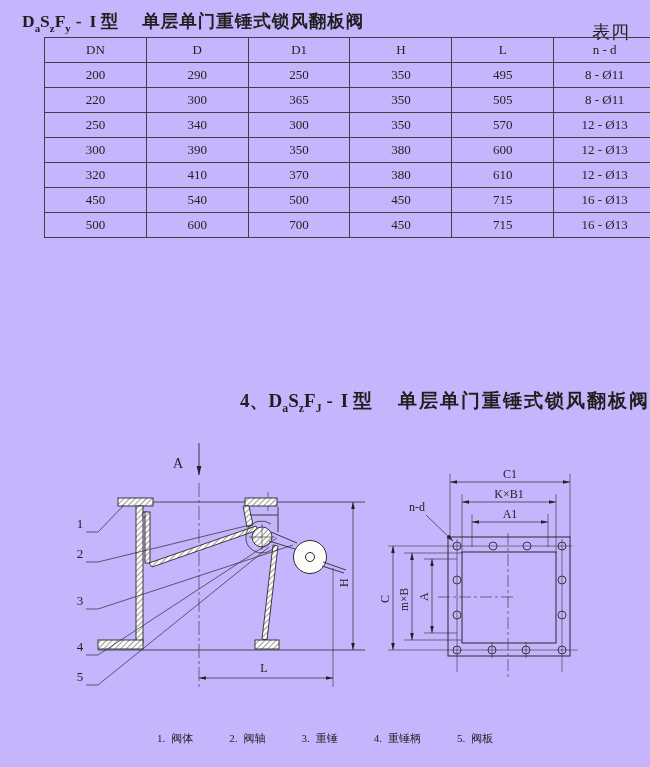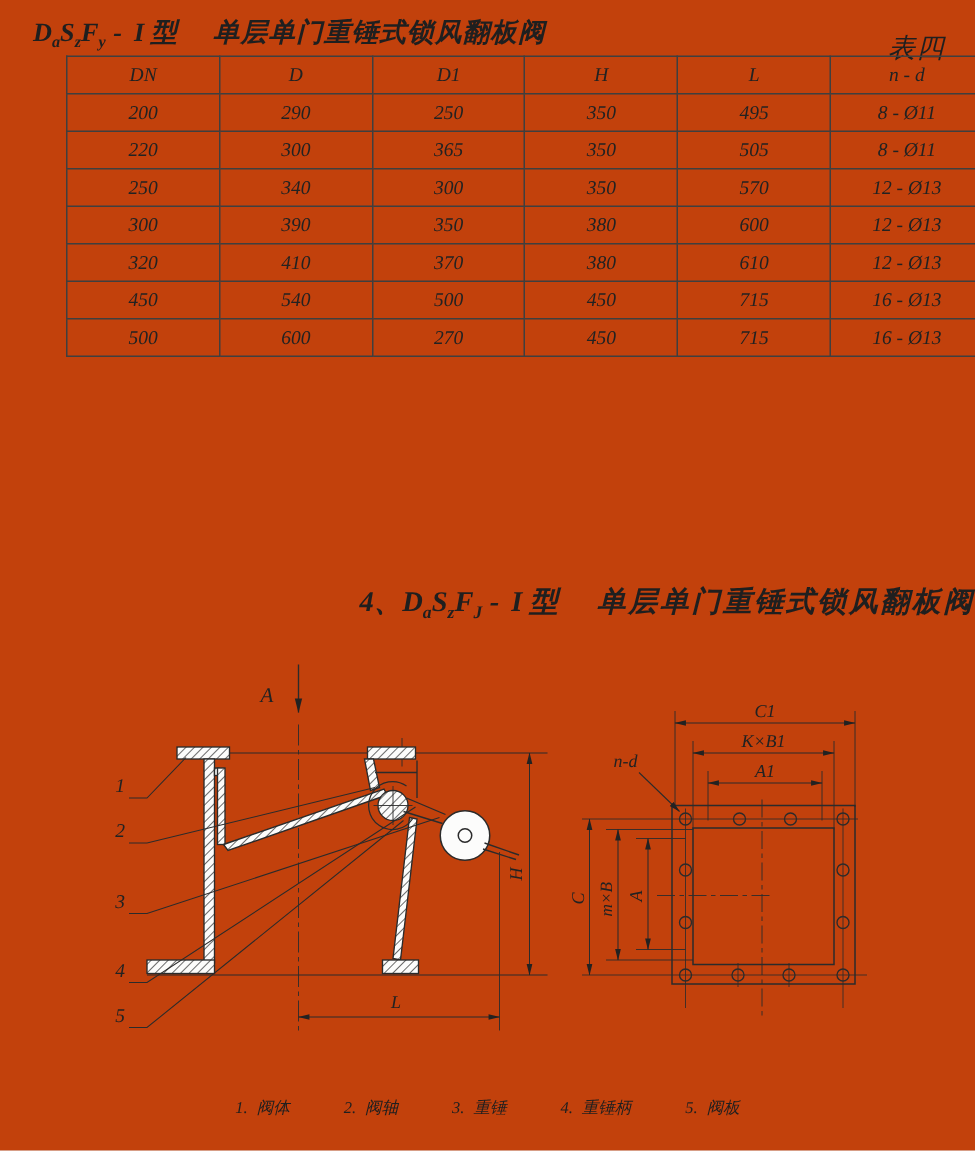--- a/index.html
+++ b/index.html
@@ -1,17 +1,17 @@
 <!DOCTYPE html>
 <html><head>
 <meta charset="utf-8">
 <style>
   html,body{margin:0;padding:0;background:#e8e8e8;}
-  .page{position:relative;width:650px;height:767px;background:#c2410c;overflow:hidden;
-        font-family:"Liberation Serif",serif;color:#1f1f1f;font-style:italic;}
+  .page{position:relative;width:650px;height:767px;background:#c4b5fd;overflow:hidden;
+        font-family:"Liberation Serif",serif;color:#1f1f1f;}
   
   .doc-header{position:absolute;left:22px;top:9px;white-space:nowrap;}
   .model{font-weight:bold;font-size:17.5px;font-family:"Liberation Serif",serif;}
   .model sub{font-size:0.62em;font-weight:bold;}
   .model .dash{margin:0 5px;}
   .model .mtype{margin-left:3px;}
   .doc-header .cn-title{font-family:"Liberation Sans",sans-serif;font-weight:bold;
         font-size:17.5px;margin-left:20px;letter-spacing:1px;}
   .table-tag{position:absolute;right:20px;top:20px;font-size:18px;
         font-family:"Liberation Sans",sans-serif;letter-spacing:1px;}
@@ -106,21 +106,21 @@
           <td>450</td>
           <td>540</td>
           <td>500</td>
           <td>450</td>
           <td>715</td>
           <td>16 - Ø13</td>
         </tr>
         <tr>
           <td>500</td>
           <td>600</td>
-          <td>270</td>
+          <td>700</td>
           <td>450</td>
           <td>715</td>
           <td>16 - Ø13</td>
         </tr>
       </tbody>
   </table>
 
 
   <div class="section-title">
     <span class="idx">4、</span><span class="model"><span>D</span><sub>a</sub><span>S</span><sub>z</sub><span>F</span><sub>J</sub><span class="dash">-</span><span class="mtype">I 型</span></span>

